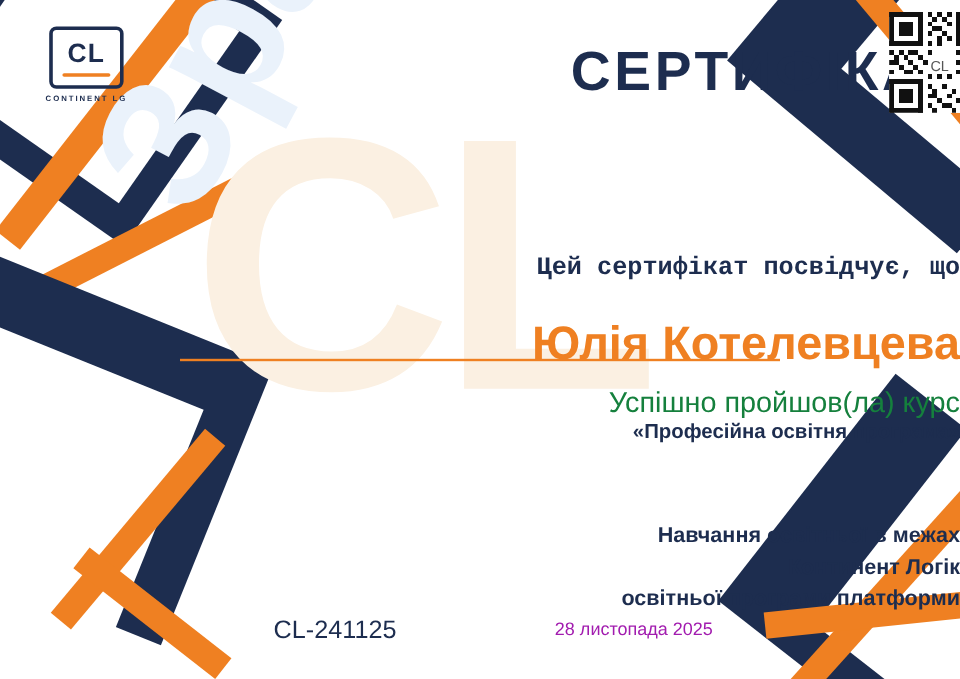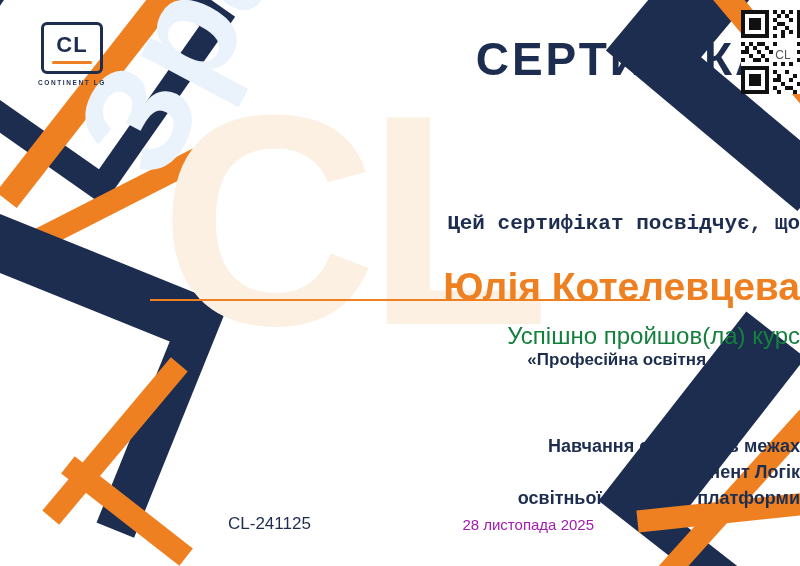--- a/index.html
+++ b/index.html
@@ -317,21 +317,21 @@
     top: 433px;
     font-size: 18px;
     font-weight: bold;
     color: #1d2d4f;
     line-height: 26px;
   }
   .cert-id {
     position: absolute;
     left: 228px;
     top: 514px;
-    font-size: 17px;
+    font-size: 21px;
     color: #1d2d4f;
   }
   .issue-date {
     position: absolute;
     right: 206px;
     top: 516px;
     font-size: 15px;
     color: #a21caf;
   }
 </style>

